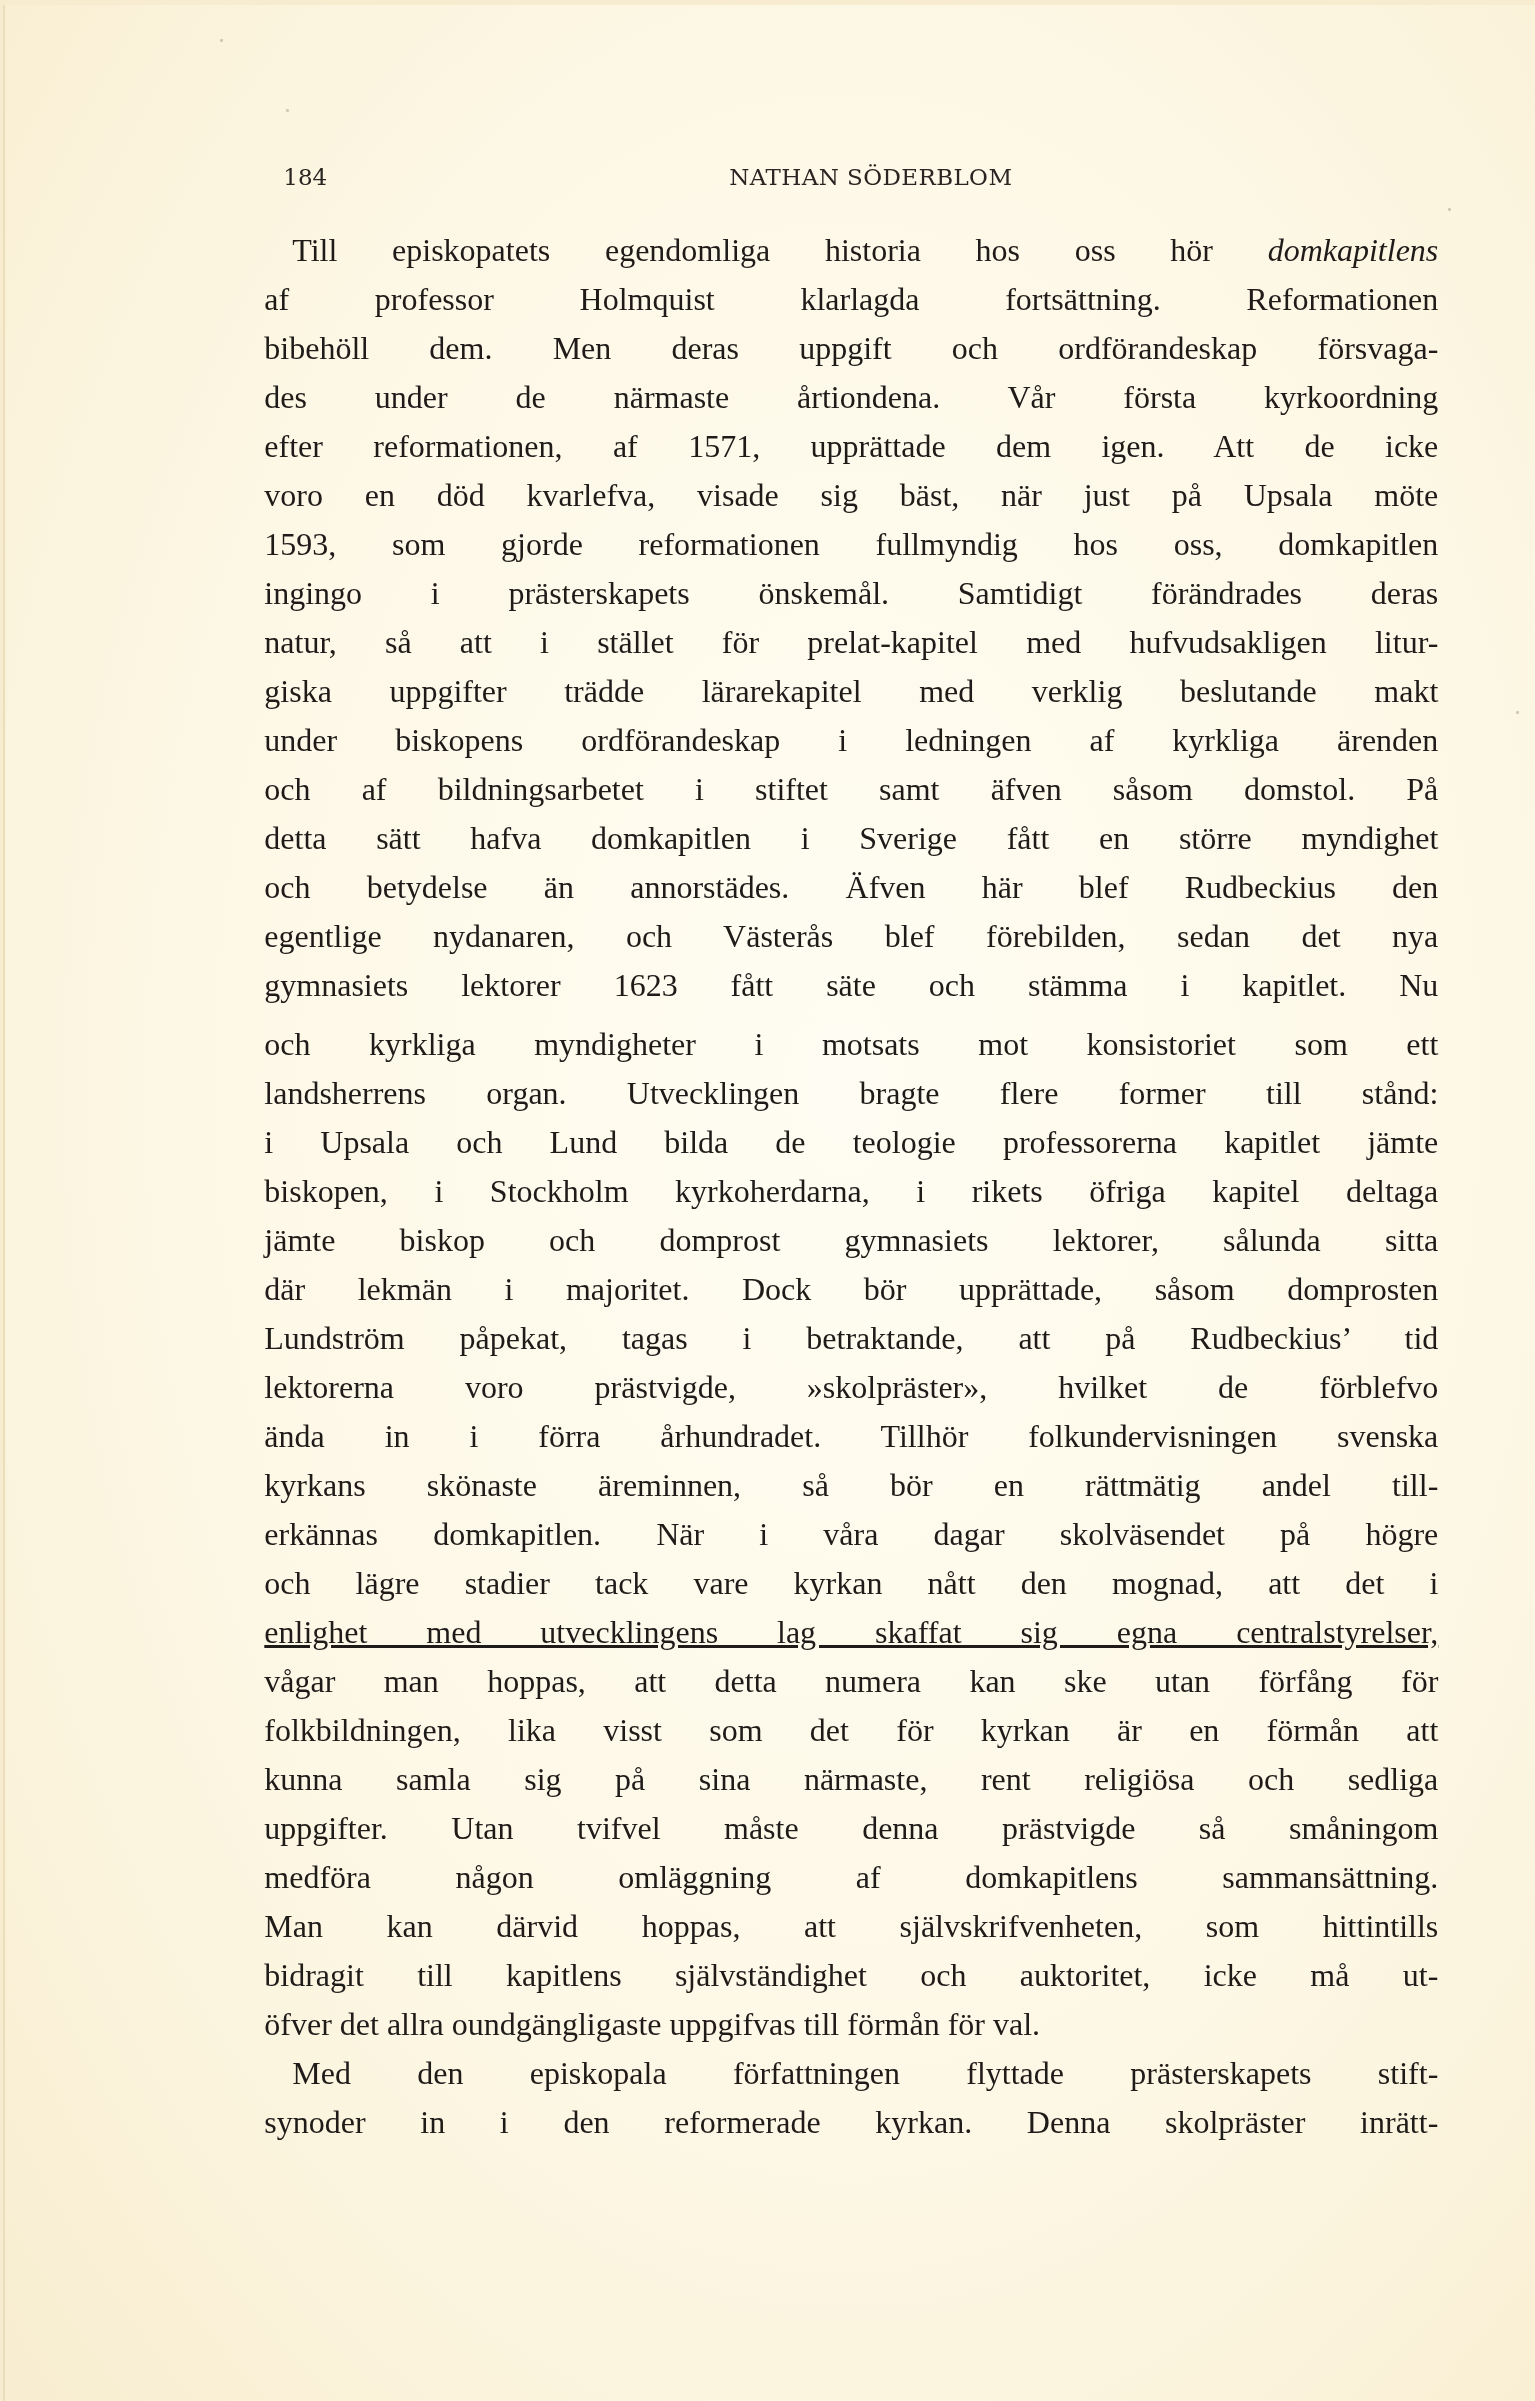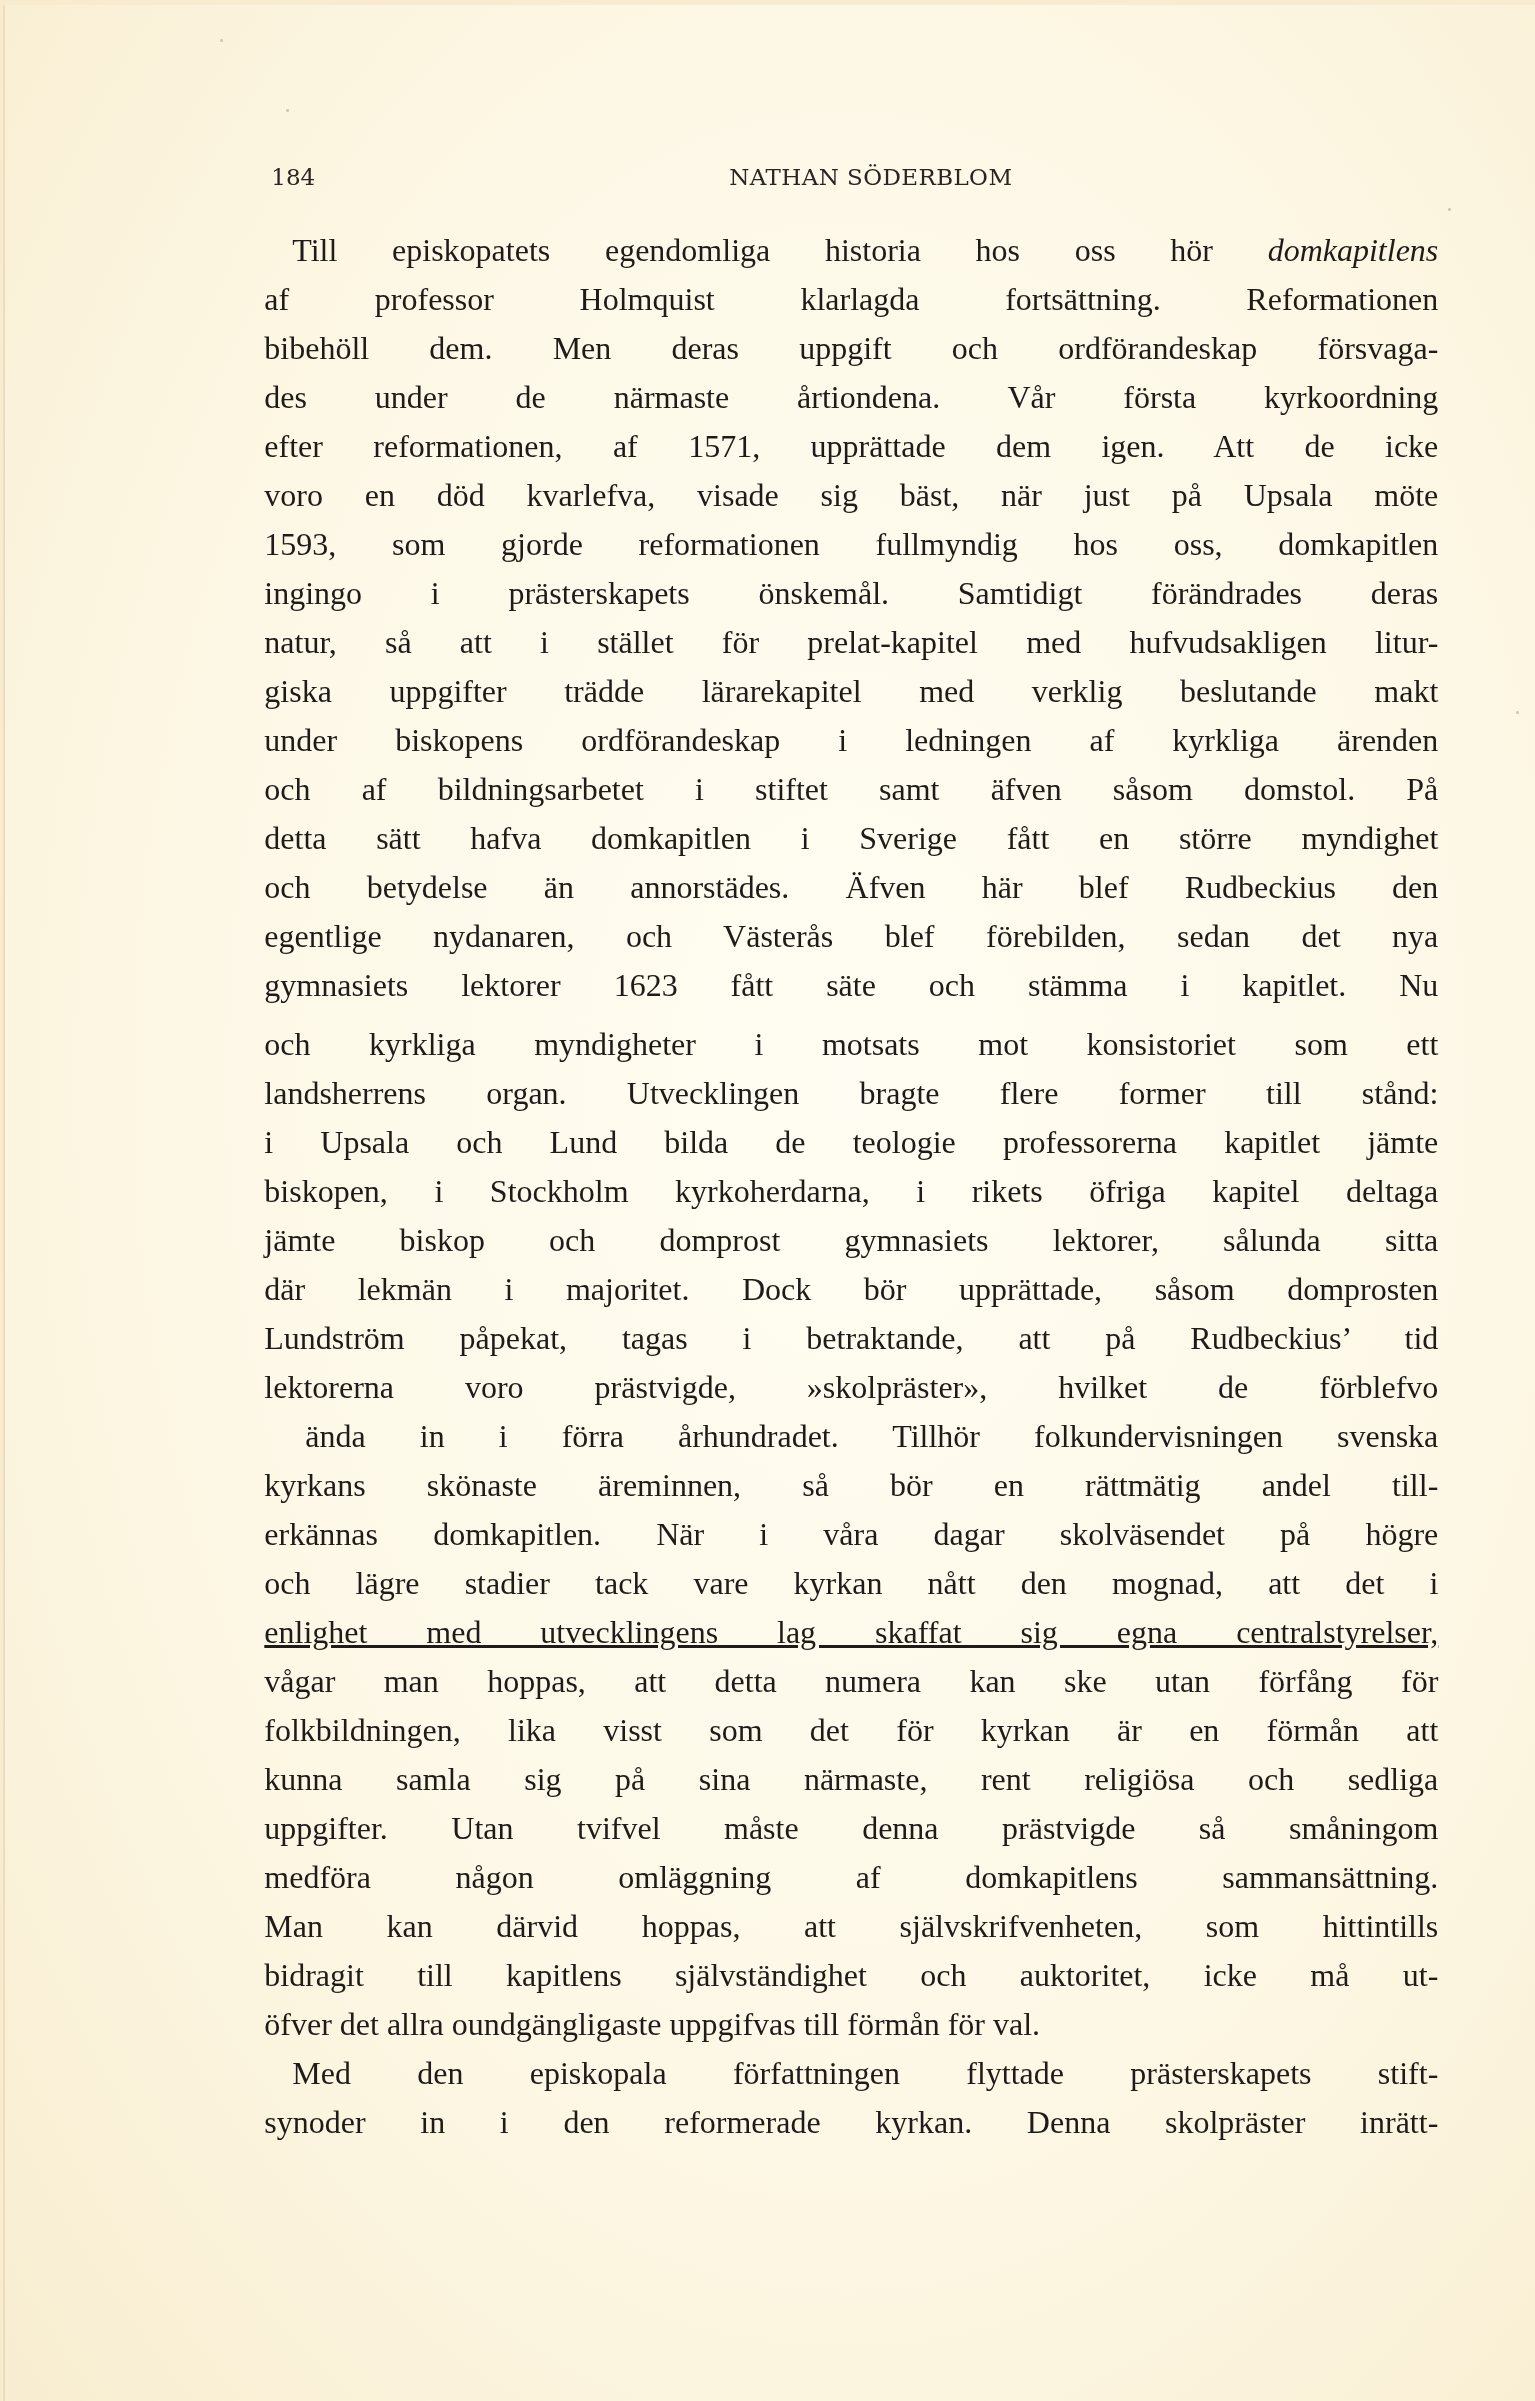--- a/index.html
+++ b/index.html
@@ -27,21 +27,21 @@
       top: 159px;
       left: 262px;
       width: 1172px;
       height: 35px;
       font-family: "DejaVu Serif", serif;
       font-size: 23px;
       color: #2a2522;
     }
     .page-number {
       position: absolute;
-      left: 4px;
+      left: 16px;
       top: 0;
     }
     .author-title {
       position: absolute;
       left: 0;
       right: 0;
       top: 0;
       text-align: center;
       letter-spacing: 0.4px;
       padding-left: 35px;
@@ -108,21 +108,21 @@
         <span class="line" style="word-spacing: 0px;"><span>egentlige nydanaren, och Västerås blef förebilden, sedan det nya</span></span>
         <span class="line" style="word-spacing: 0px;"><span>gymnasiets lektorer 1623 fått säte och stämma i kapitlet. Nu</span></span>
         <span class="line" style="word-spacing: 0px; margin-top: 10px;"><span>och kyrkliga myndigheter i motsats mot konsistoriet som ett</span></span>
         <span class="line" style="word-spacing: 0px;"><span>landsherrens organ. Utvecklingen bragte flere former till stånd:</span></span>
         <span class="line" style="word-spacing: 0px;"><span>i Upsala och Lund bilda de teologie professorerna kapitlet jämte</span></span>
         <span class="line" style="word-spacing: 0px;"><span>biskopen, i Stockholm kyrkoherdarna, i rikets öfriga kapitel deltaga</span></span>
         <span class="line" style="word-spacing: 0px;"><span>jämte biskop och domprost gymnasiets lektorer, sålunda sitta</span></span>
         <span class="line" style="word-spacing: 0px;"><span>där lekmän i majoritet. Dock bör upprättade, såsom domprosten</span></span>
         <span class="line" style="word-spacing: 0px;"><span>Lundström påpekat, tagas i betraktande, att på Rudbeckius’ tid</span></span>
         <span class="line" style="word-spacing: 0px;"><span>lektorerna voro prästvigde, »skolpräster», hvilket de förblefvo</span></span>
-        <span class="line" style="word-spacing: 0px; margin-left: 41px;"><span>ända in i förra århundradet. Tillhör folkundervisningen svenska</span></span>
+        <span class="line" style="word-spacing: 0px;"><span>ända in i förra århundradet. Tillhör folkundervisningen svenska</span></span>
         <span class="line" style="word-spacing: 0px;"><span>kyrkans skönaste äreminnen, så bör en rättmätig andel till-</span></span>
         <span class="line" style="word-spacing: 0px;"><span>erkännas domkapitlen. När i våra dagar skolväsendet på högre</span></span>
         <span class="line" style="word-spacing: 0px;"><span>och lägre stadier tack vare kyrkan nått den mognad, att det i</span></span>
         <span class="line" style="word-spacing: 0px; text-decoration: underline;"><span>enlighet med utvecklingens lag skaffat sig egna centralstyrelser,</span></span>
         <span class="line" style="word-spacing: 0px;"><span>vågar man hoppas, att detta numera kan ske utan förfång för</span></span>
         <span class="line" style="word-spacing: 0px;"><span>folkbildningen, lika visst som det för kyrkan är en förmån att</span></span>
         <span class="line" style="word-spacing: 0px;"><span>kunna samla sig på sina närmaste, rent religiösa och sedliga</span></span>
         <span class="line" style="word-spacing: 0px;"><span>uppgifter. Utan tvifvel måste denna prästvigde så småningom</span></span>
         <span class="line" style="word-spacing: 0px;"><span>medföra någon omläggning af domkapitlens sammansättning.</span></span>
         <span class="line" style="word-spacing: 0px;"><span>Man kan därvid hoppas, att självskrifvenheten, som hittintills</span></span>

